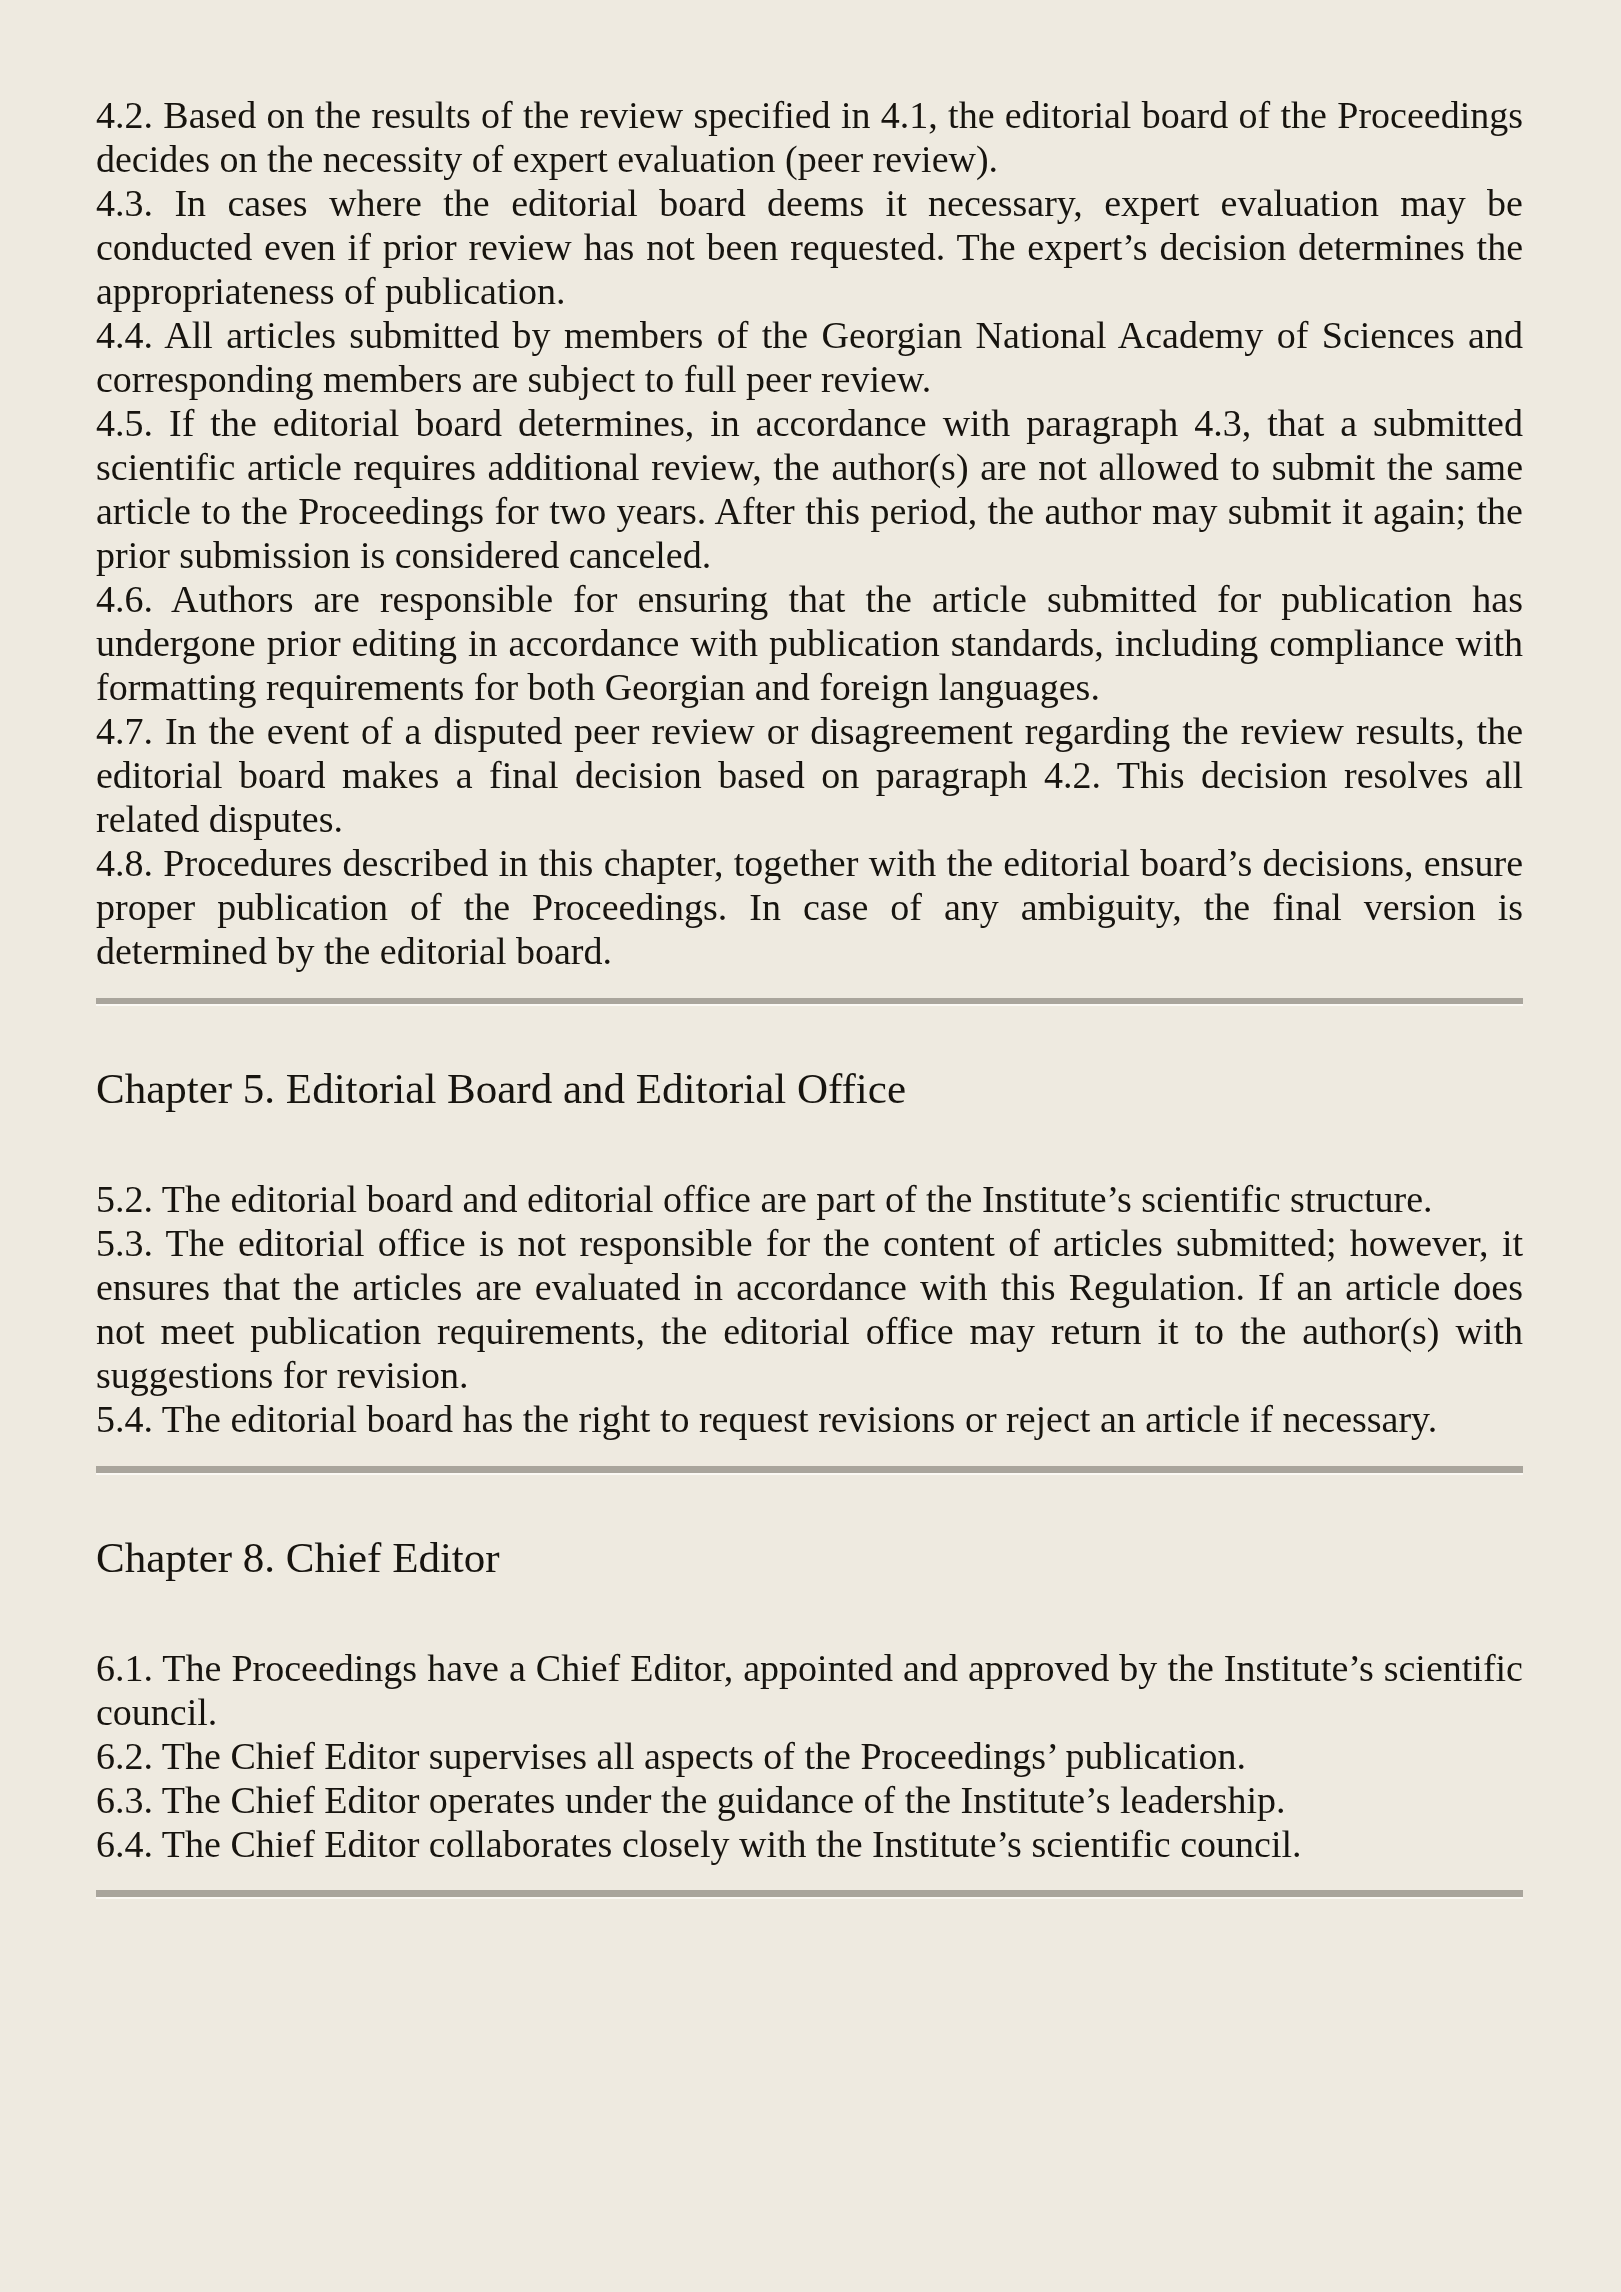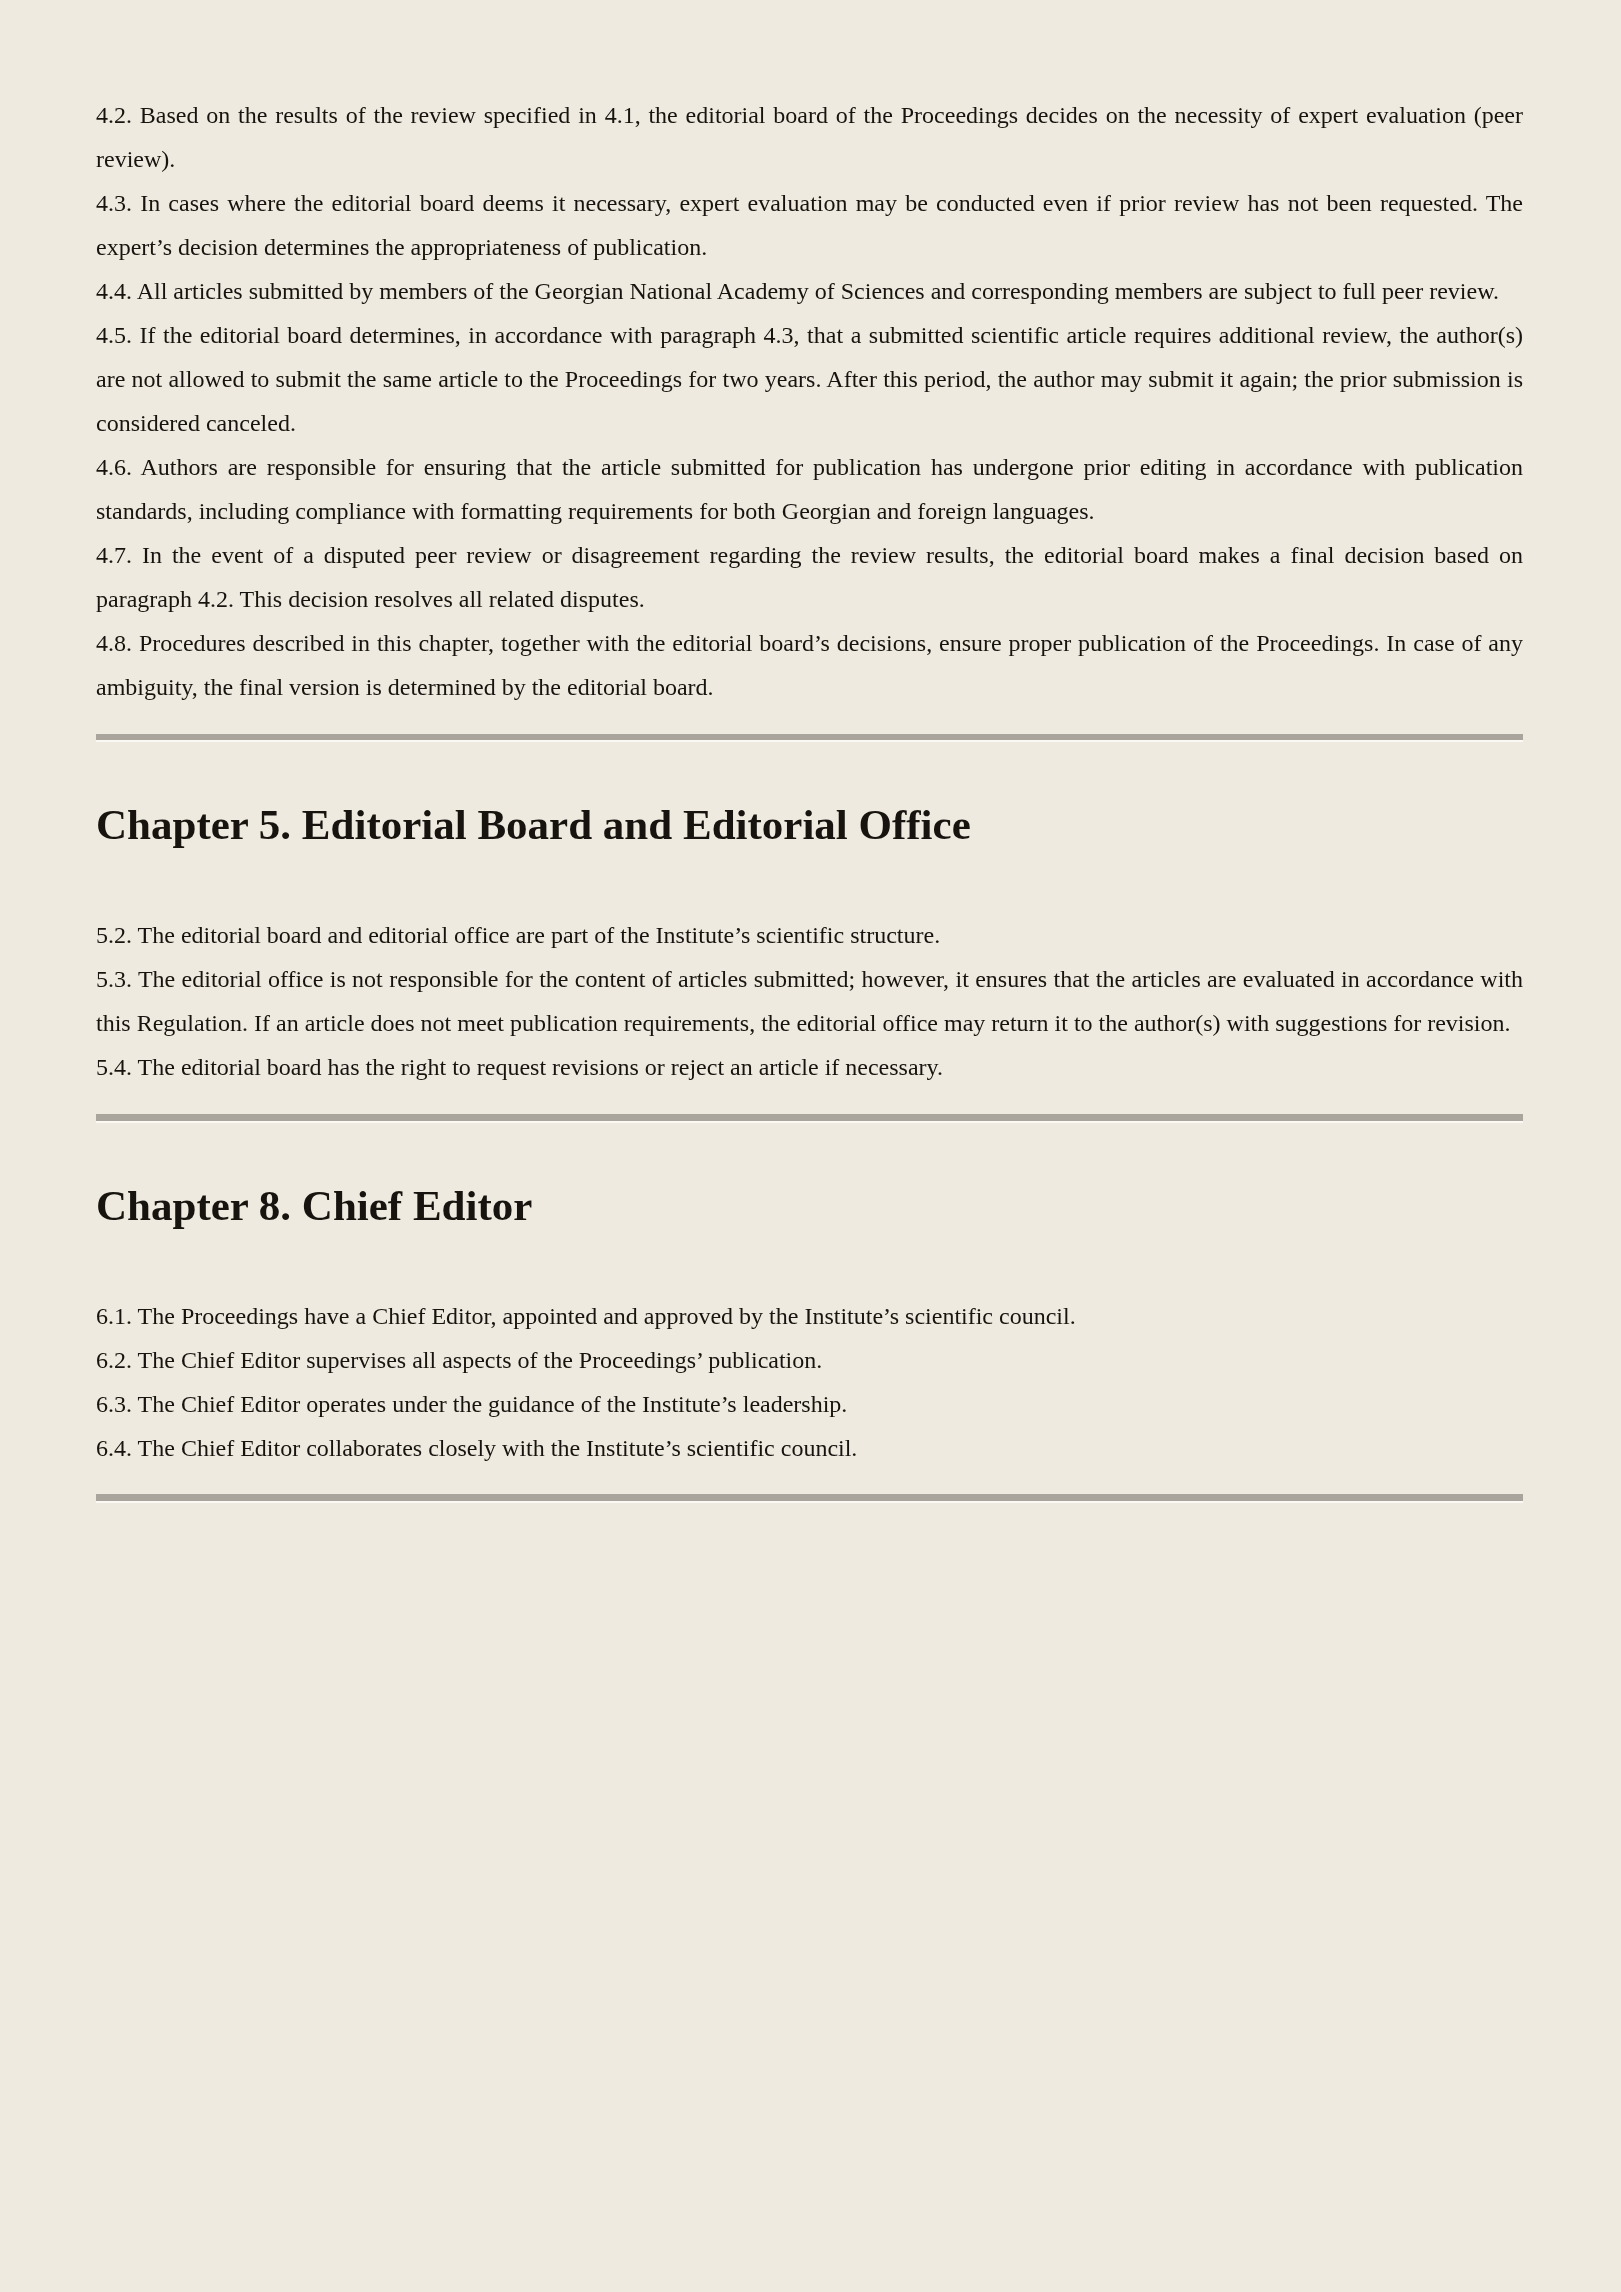--- a/index.html
+++ b/index.html
@@ -12,29 +12,29 @@
     height: 2293px;
     background: #eeeae0;
     box-sizing: border-box;
     padding: 93px 98px 0 96px;
     font-family: "Liberation Serif", "DejaVu Serif", serif;
     color: #17140f;
     overflow: hidden;
   }
   .body-text {
     margin: 0;
-    font-size: 24px;
+    font-size: 38px;
     line-height: 44px;
     text-align: justify;
   }
   .chapter-heading {
     margin: 57px 0 60px 0;
     font-size: 43px;
     line-height: 56px;
-    font-weight: bold;
+    font-weight: normal;
     text-align: left;
     letter-spacing: 0px;
   }
   hr.divider {
     border: none;
     height: 6.9px;
     margin: 24.5px 0 0 0;
     background: #a9a59c;
     box-shadow: 0 2px 0 rgba(252, 251, 246, 0.9);
   }

